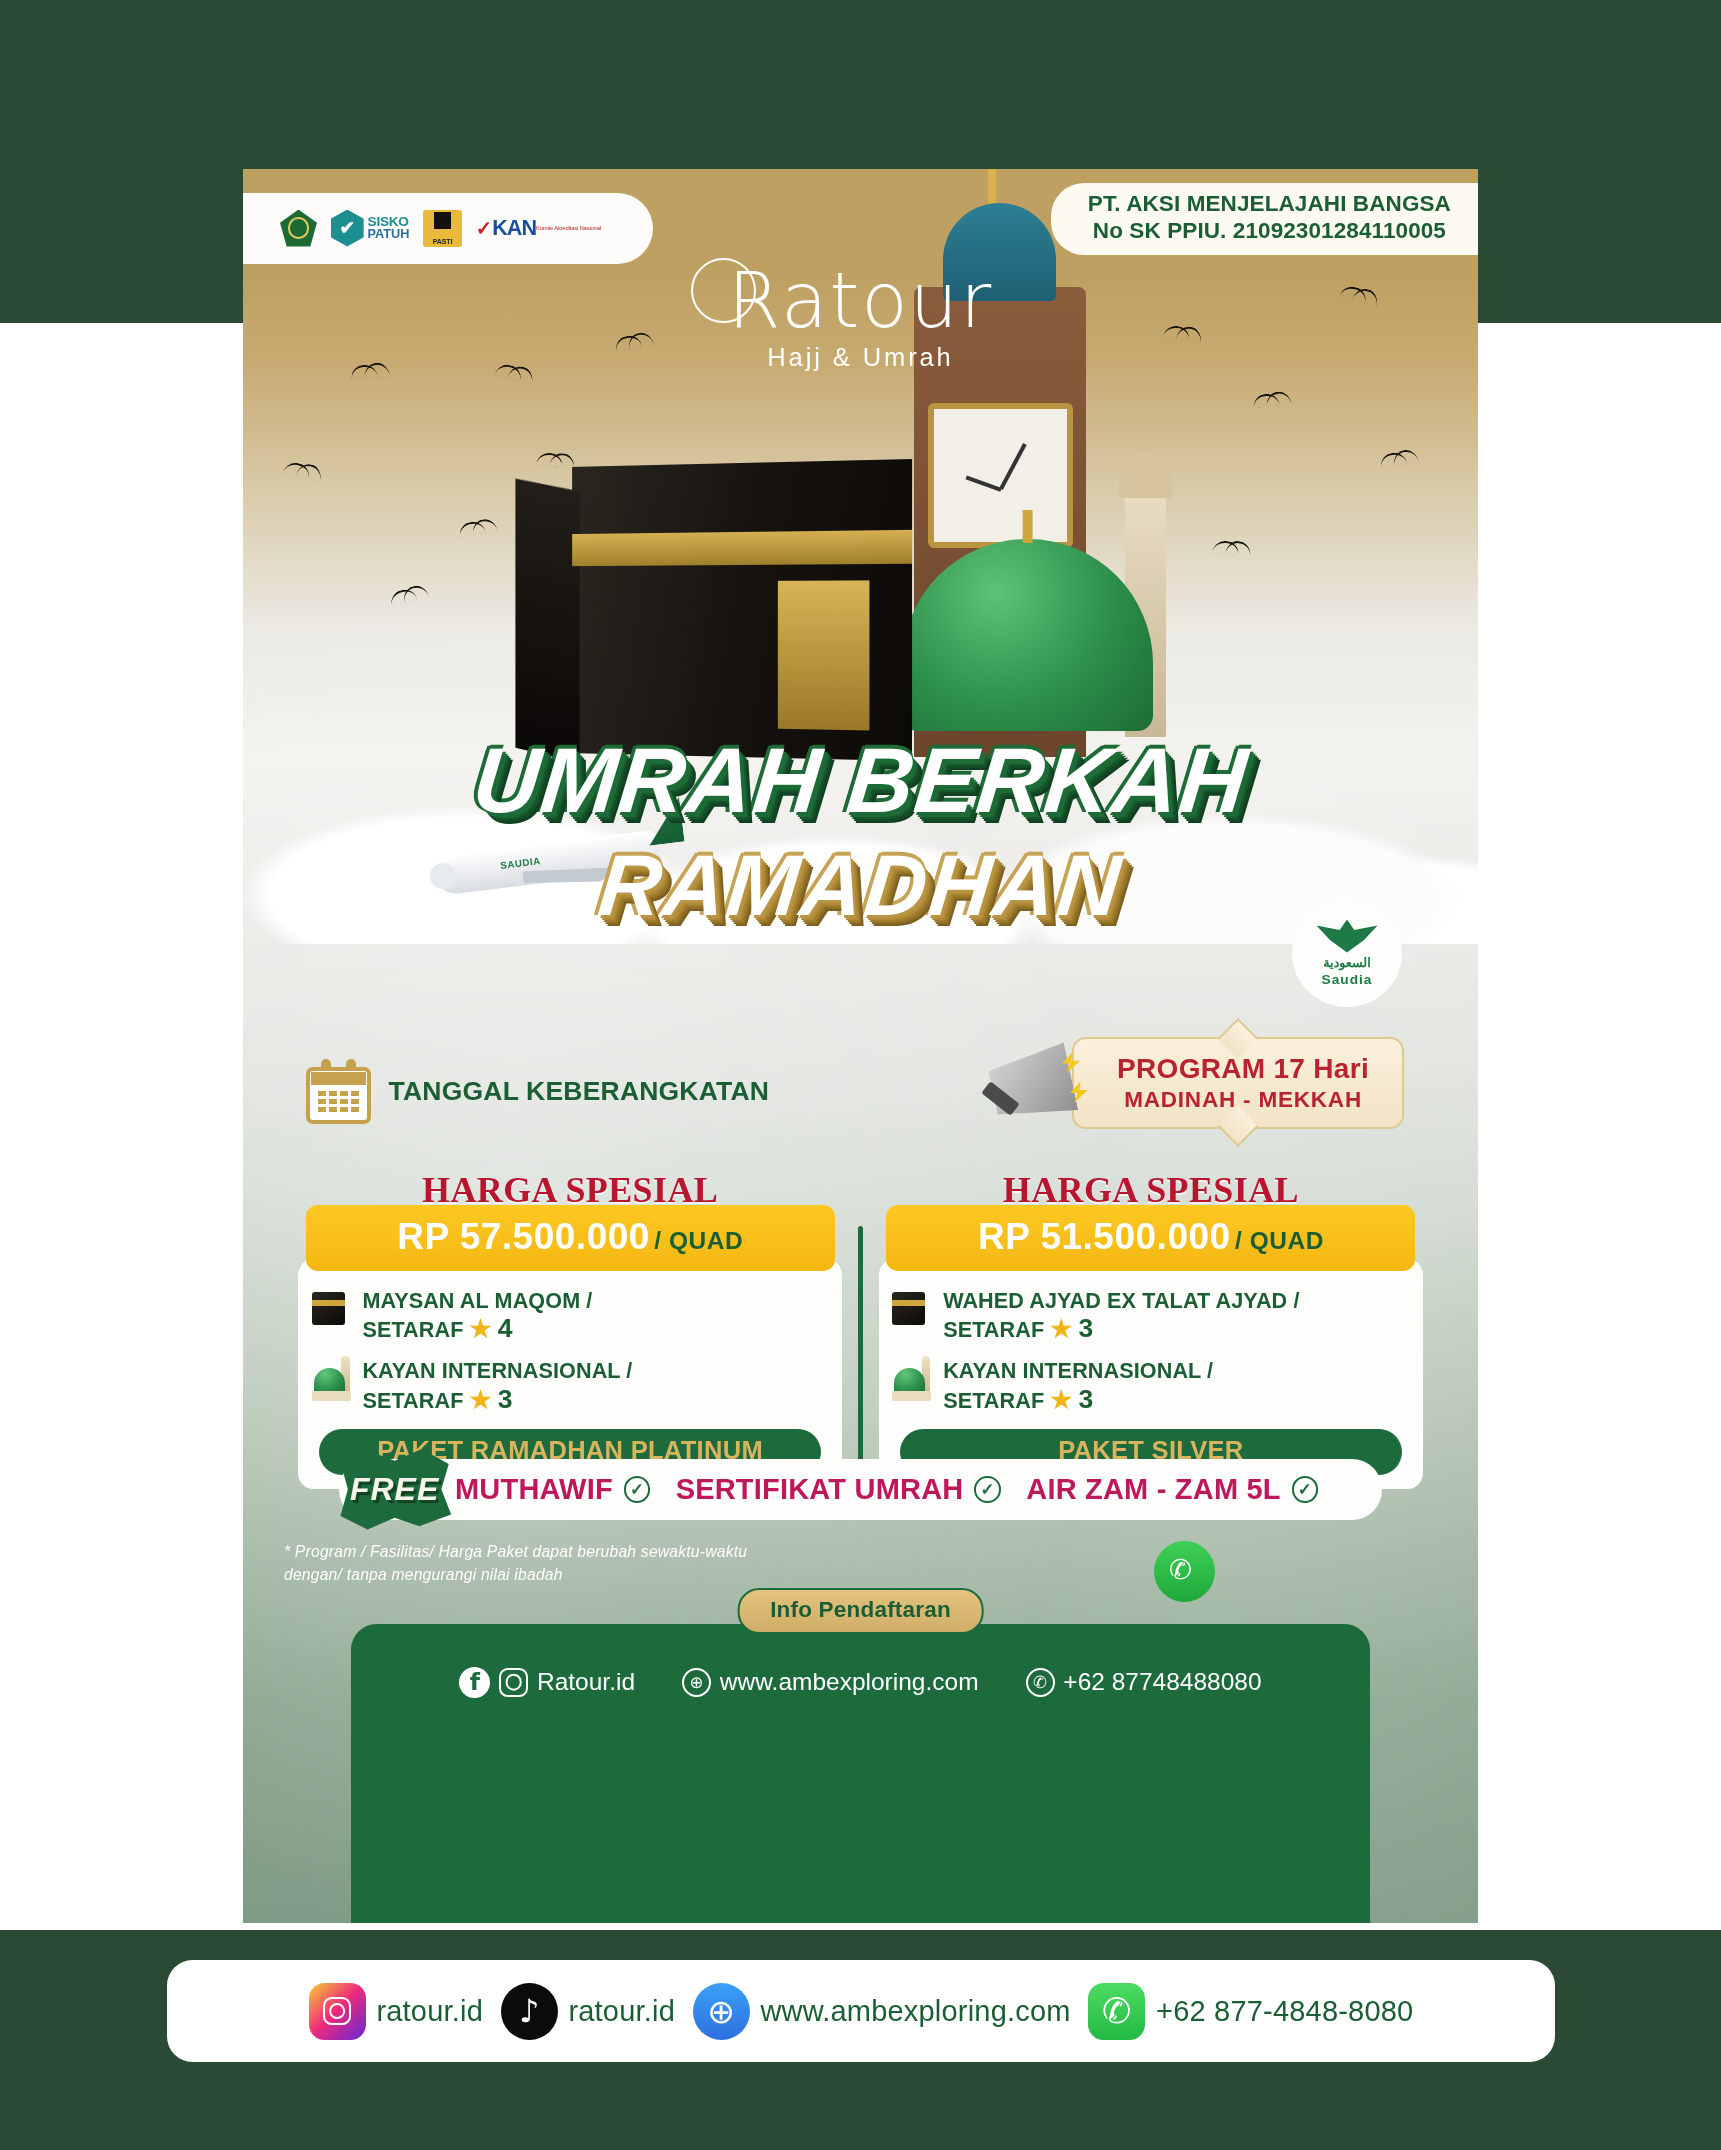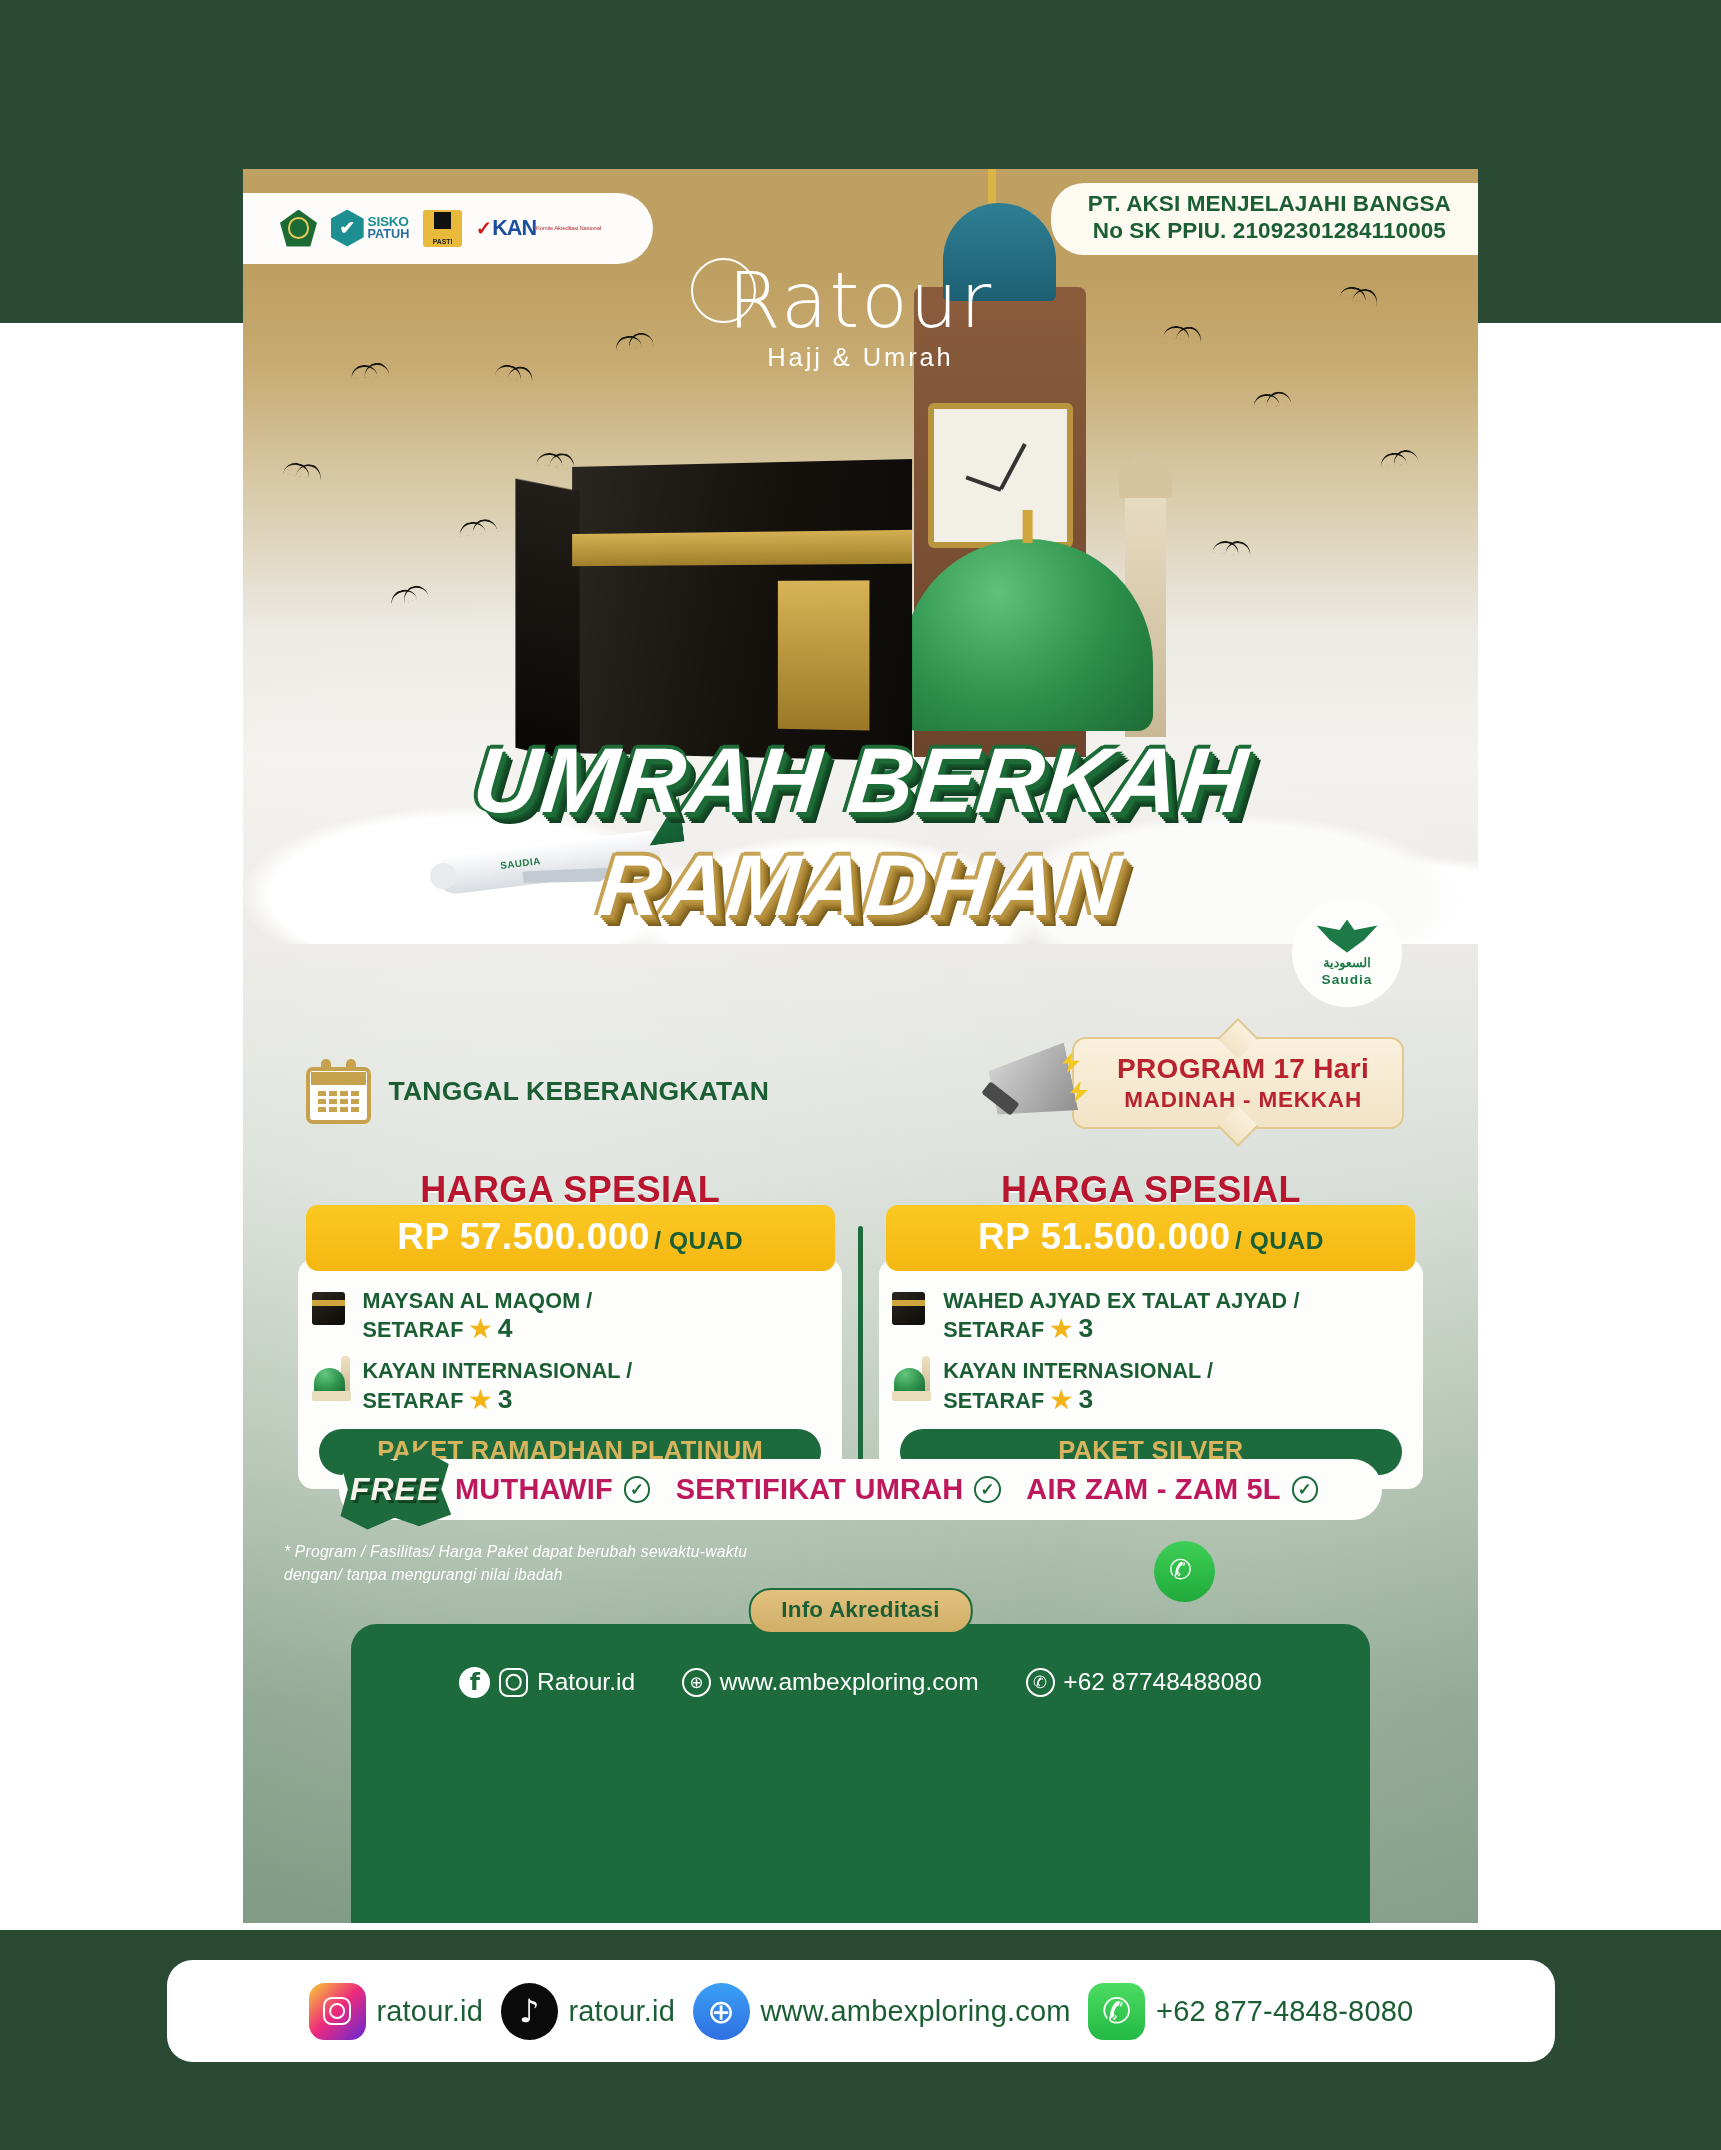--- a/index.html
+++ b/index.html
@@ -294,20 +294,21 @@
   .program::after{ bottom:-14.7px; border-left:none; border-top:none; }
   .program .p1{ font-size:28px; font-weight:bold; color:#b8232f; letter-spacing:0.3px; }
   .program .p2{ font-size:22.5px; font-weight:bold; color:#b8232f; letter-spacing:0.8px; margin-top:2.9px; }
 
   
   .cards{ position:absolute; left:49px; right:49px; top:1000px; display:flex; z-index:9; }
   .card{ flex:1; position:relative; }
   .card .harga{
     text-align:center; font-size:36px; font-weight:bold; color:#b8152f; letter-spacing:0.4px;
     text-shadow:0 2px 0 rgba(255,255,255,.75);
+    font-family:Liberation Serif, serif;
   }
   .card .pricebar{
     margin:-5.9px 13.7px 0 13.7px; background:linear-gradient(180deg,#fcc822,#f5b712);
     border-radius:11.8px; padding:10.8px 0 12.7px; text-align:center; position:relative; z-index:3;
   }
   .card .pricebar .amt{ font-size:37px; font-weight:bold; color:#fff; letter-spacing:0.5px; }
   .card .pricebar .unit{ font-size:24.5px; font-weight:bold; color:#1b5e34; letter-spacing:0.5px; }
   .card .body{
     margin:-11.8px 5.9px 0 5.9px; background:#fdfdfb; border-radius:15.7px;
     padding:29px 13.7px 13.7px 13.7px; min-height:220px;
@@ -687,21 +688,21 @@
 
   <div class="disclaimer">
     <div>* Program / Fasilitas/ Harga Paket dapat berubah sewaktu-waktu</div>
     <div>dengan/ tanpa mengurangi nilai ibadah</div>
   </div>
 
   <div class="wa-float">
     <span class="ph">✆</span>
   </div>
 
-  <div class="info-pill">Info Akreditasi</div>
+  <div class="info-pill">Info Pendaftaran</div>
 
   <div class="office">
     <div class="row">
       <div class="cc">
         <span class="ico-fb">f</span>
         <span class="ico-ig"></span>
         <span>Ratour.id</span>
       </div>
       <div class="cc">
         <span class="ico-circle">⊕</span>

